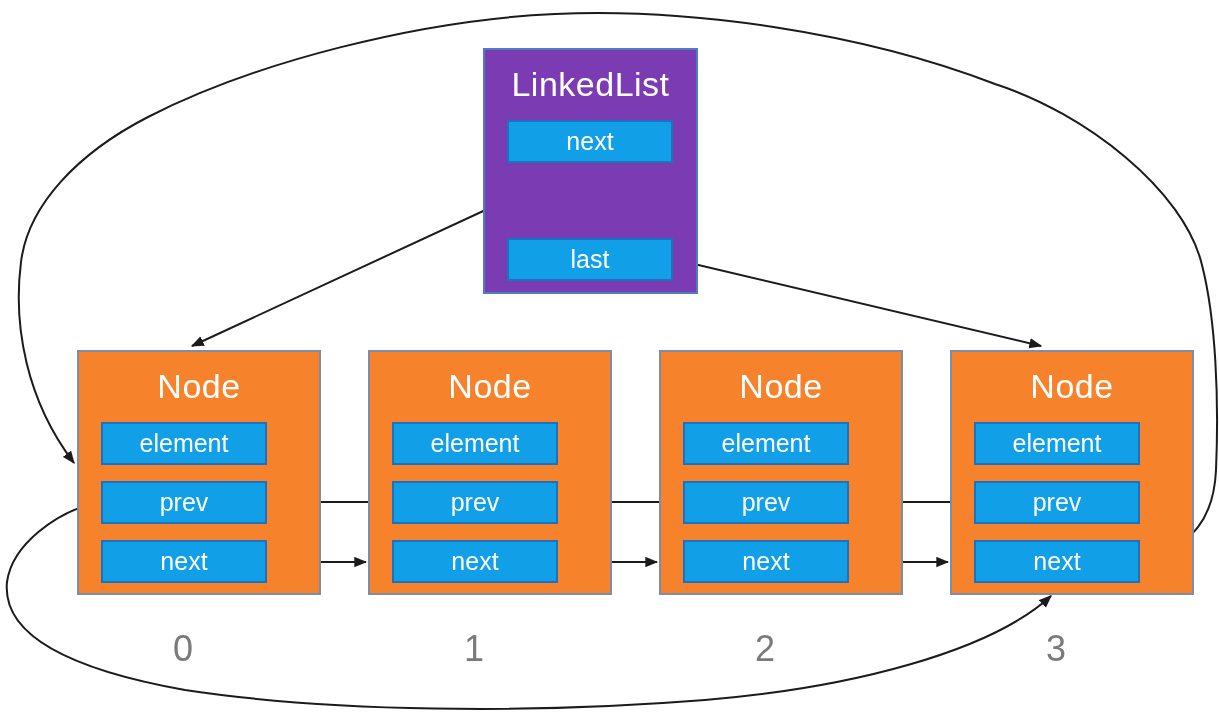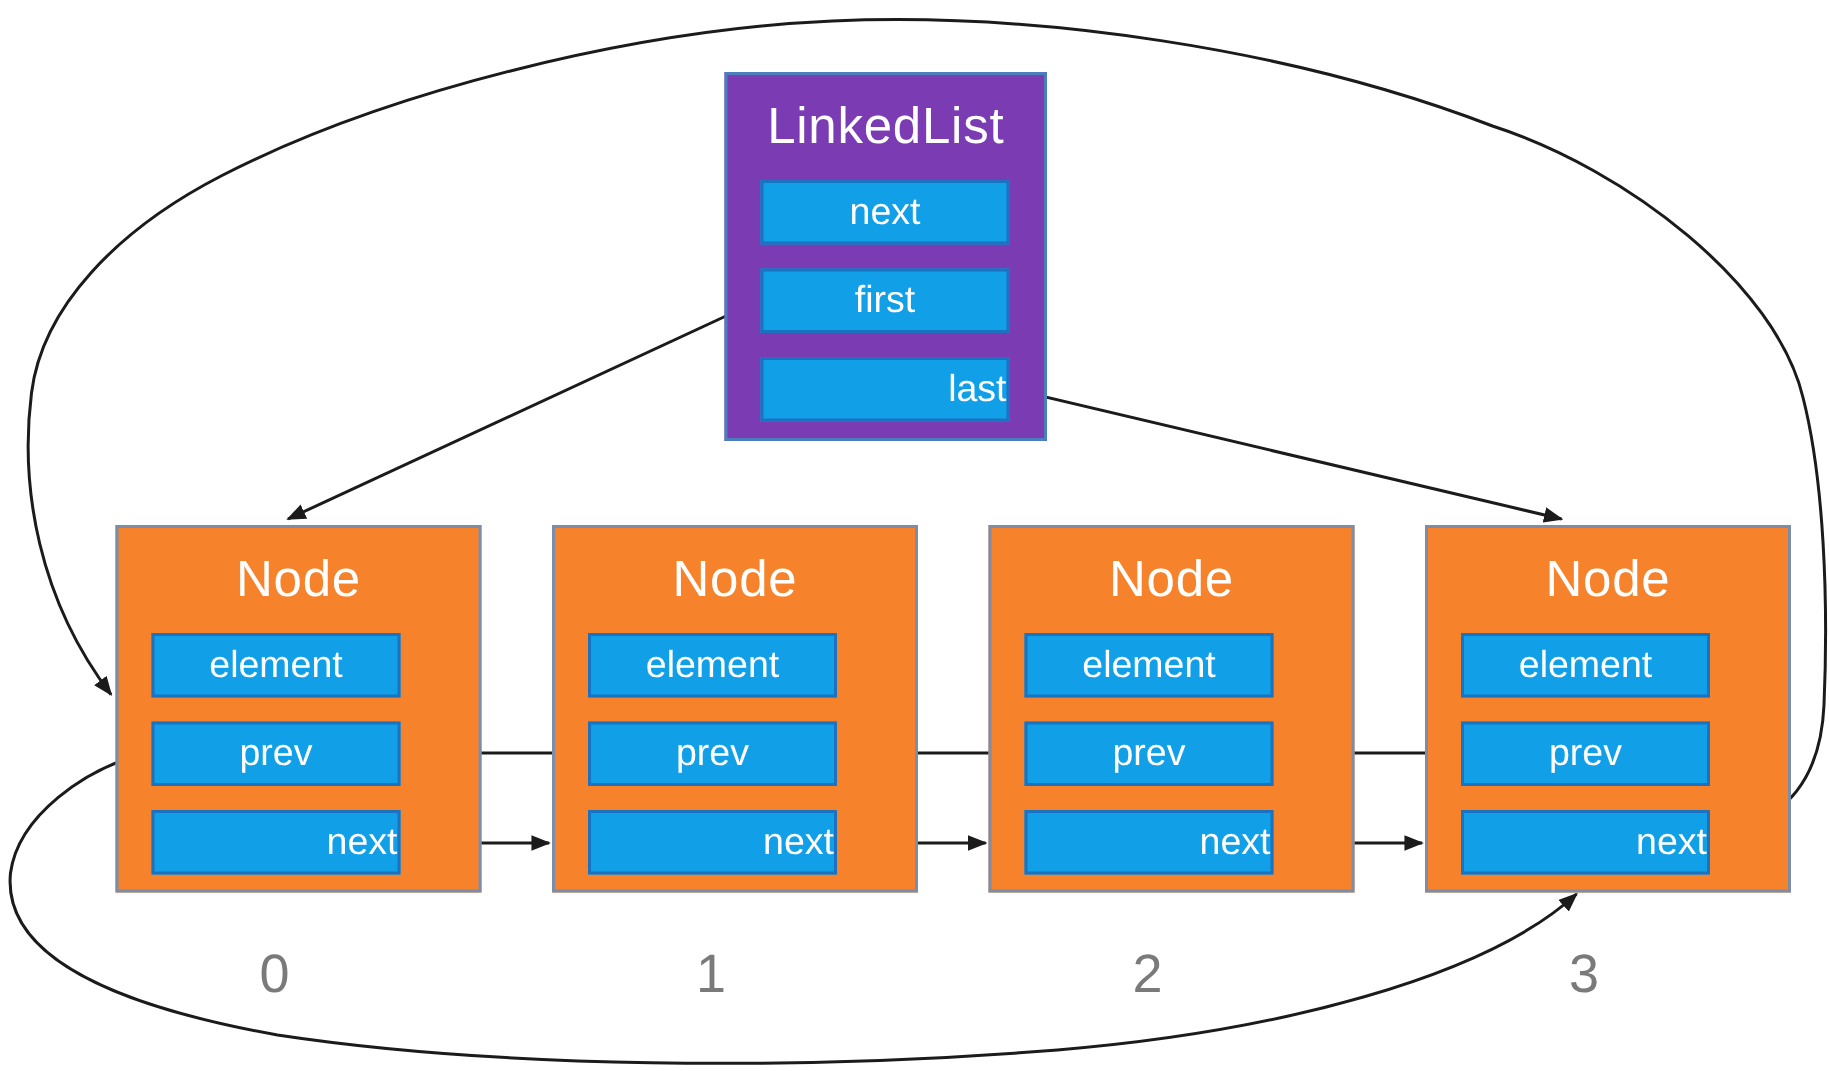--- a/index.html
+++ b/index.html
@@ -53,21 +53,21 @@
     box-sizing: border-box;
     background: var(--c-field_fill);
     border: 2px solid var(--c-field_border);
     color: var(--c-label_text);
     font-size: 25px;
     line-height: 39px;
     text-align: center;
   }
   .f0 { top: 70px; }
   .f1 { top: 129px; }
-  .f2 { top: 188px; text-align: right; }
+  .f2 { top: 188px; }
   .node-index {
     position: absolute;
     top: 628px;
     transform: translateX(-50%);
     font-size: 36px;
     color: var(--c-index_text);
   }
   svg.arrows {
     position: absolute;
     left: 0;
@@ -117,21 +117,20 @@
     <path class="link" d="M 101 501
              C 55 512 12 545 7 582
              C 2 632 62 668 185 690
              C 330 712 530 714 705 700
              C 850 688 990 652 1051 596" marker-end="url(#arr)"></path>
   </svg>
 
   <div class="box ll-box">
     <span class="box-title">LinkedList</span>
     <div class="field f0">next</div>
-    <div class="field f1">first</div>
     <div class="field f2">last</div>
   </div>
 
   <div class="box node-box" style="left:77px">
     <span class="box-title">Node</span>
     <div class="field f0">element</div>
     <div class="field f1">prev</div>
     <div class="field f2">next</div>
   </div>
 

